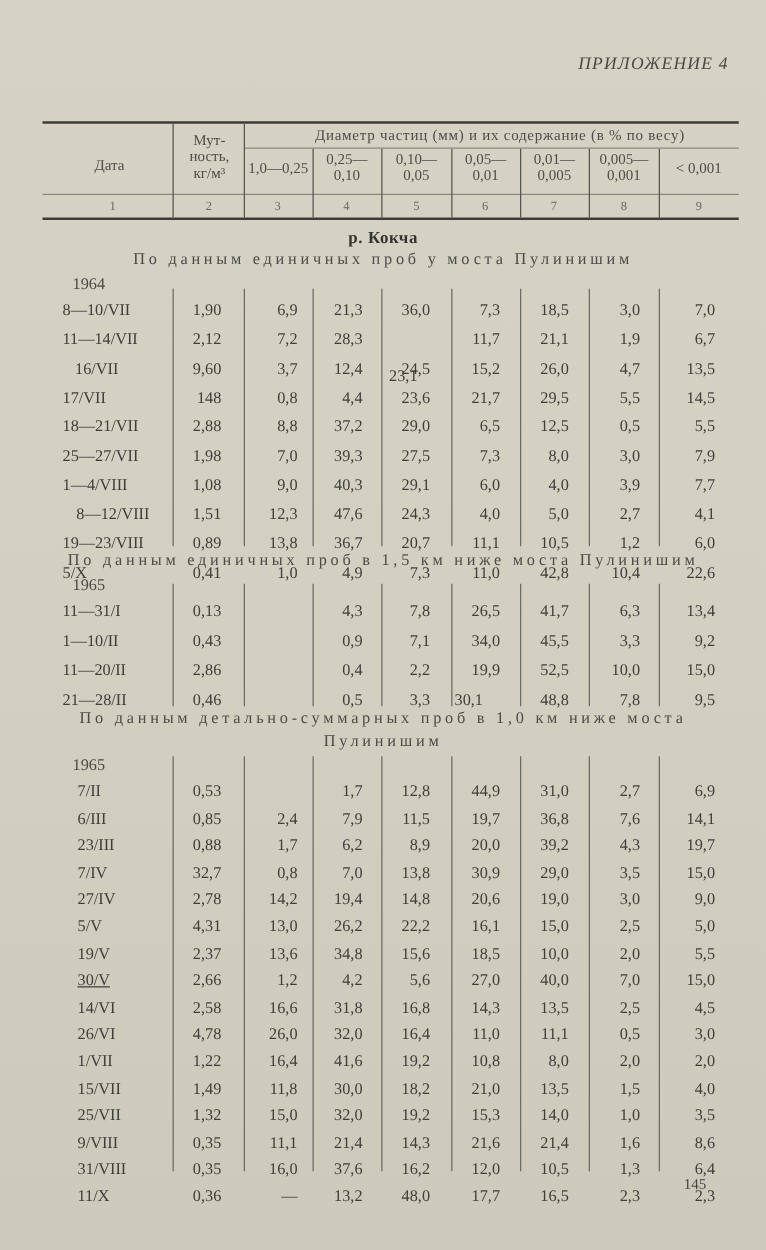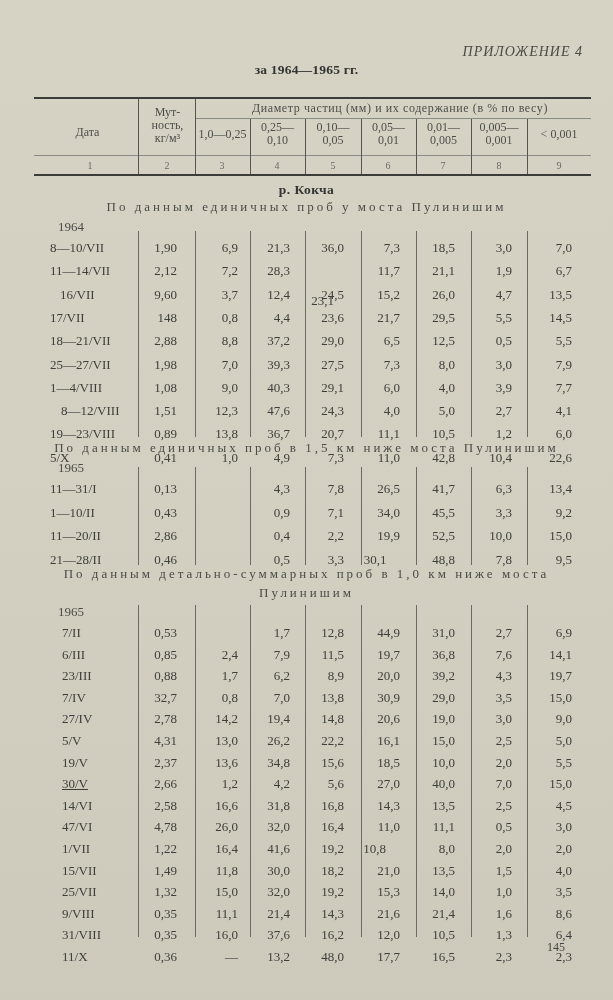--- a/index.html
+++ b/index.html
@@ -31,21 +31,20 @@
     .cell { position: absolute; top: 0; text-align: right; }
     .date { position: absolute; top: 0; text-align: left; }
     .year { position: absolute; font-size: 13px; color: #4a4a47; }
     .pagenum { position: absolute; right: 48px; top: 940px; font-size: 12px; color: #444; }
   </style>
 </head>
 <body>
 
 <div class="appendix">ПРИЛОЖЕНИЕ 4</div>
 <div class="title">
-  <div>за 1964—1965 гг.</div>
 </div>
 
 <div class="rule" style="left:34px; width:557px; top:97px; height:2px;"></div>
 <div class="rule" style="left:34px; width:557px; top:174px; height:2px;"></div>
 <div class="rule" style="left:195px; width:396px; top:118px; height:1px; background:#8a8a85;"></div>
 <div class="rule" style="left:34px; width:557px; top:155px; height:1px; background:#8a8a85;"></div>
 
 <div class="vline" style="left:138px; top:99px; height:75px;"></div>
 <div class="vline" style="left:195px; top:99px; height:75px;"></div>
 <div class="vline" style="left:250px; top:119px; height:55px;"></div>
@@ -383,37 +382,37 @@
       <div class="cell" style="left: 127px; width: 50px;">2,58</div>
       <div class="cell" style="left: 188px; width: 50px;">16,6</div>
       <div class="cell" style="left: 240px; width: 50px;">31,8</div>
       <div class="cell" style="left: 294px; width: 50px;">16,8</div>
       <div class="cell" style="left: 350px; width: 50px;">14,3</div>
       <div class="cell" style="left: 405px; width: 50px;">13,5</div>
       <div class="cell" style="left: 462px; width: 50px;">2,5</div>
       <div class="cell" style="left: 522px; width: 50px;">4,5</div>
     </div>
     <div class="row" style="top: 819.4px;">
-      <div class="date" style="left: 62px;">47/VI</div>
+      <div class="date" style="left: 62px;">26/VI</div>
       <div class="cell" style="left: 127px; width: 50px;">4,78</div>
       <div class="cell" style="left: 188px; width: 50px;">26,0</div>
       <div class="cell" style="left: 240px; width: 50px;">32,0</div>
       <div class="cell" style="left: 294px; width: 50px;">16,4</div>
       <div class="cell" style="left: 350px; width: 50px;">11,0</div>
       <div class="cell" style="left: 405px; width: 50px;">11,1</div>
       <div class="cell" style="left: 462px; width: 50px;">0,5</div>
       <div class="cell" style="left: 522px; width: 50px;">3,0</div>
     </div>
     <div class="row" style="top: 841px;">
       <div class="date" style="left: 62px;">1/VII</div>
       <div class="cell" style="left: 127px; width: 50px;">1,22</div>
       <div class="cell" style="left: 188px; width: 50px;">16,4</div>
       <div class="cell" style="left: 240px; width: 50px;">41,6</div>
       <div class="cell" style="left: 294px; width: 50px;">19,2</div>
-      <div class="cell" style="left: 336px; width: 50px;">10,8</div>
+      <div class="cell" style="left: 350px; width: 50px;">10,8</div>
       <div class="cell" style="left: 405px; width: 50px;">8,0</div>
       <div class="cell" style="left: 462px; width: 50px;">2,0</div>
       <div class="cell" style="left: 522px; width: 50px;">2,0</div>
     </div>
     <div class="row" style="top: 862.6px;">
       <div class="date" style="left: 62px;">15/VII</div>
       <div class="cell" style="left: 127px; width: 50px;">1,49</div>
       <div class="cell" style="left: 188px; width: 50px;">11,8</div>
       <div class="cell" style="left: 240px; width: 50px;">30,0</div>
       <div class="cell" style="left: 294px; width: 50px;">18,2</div>

